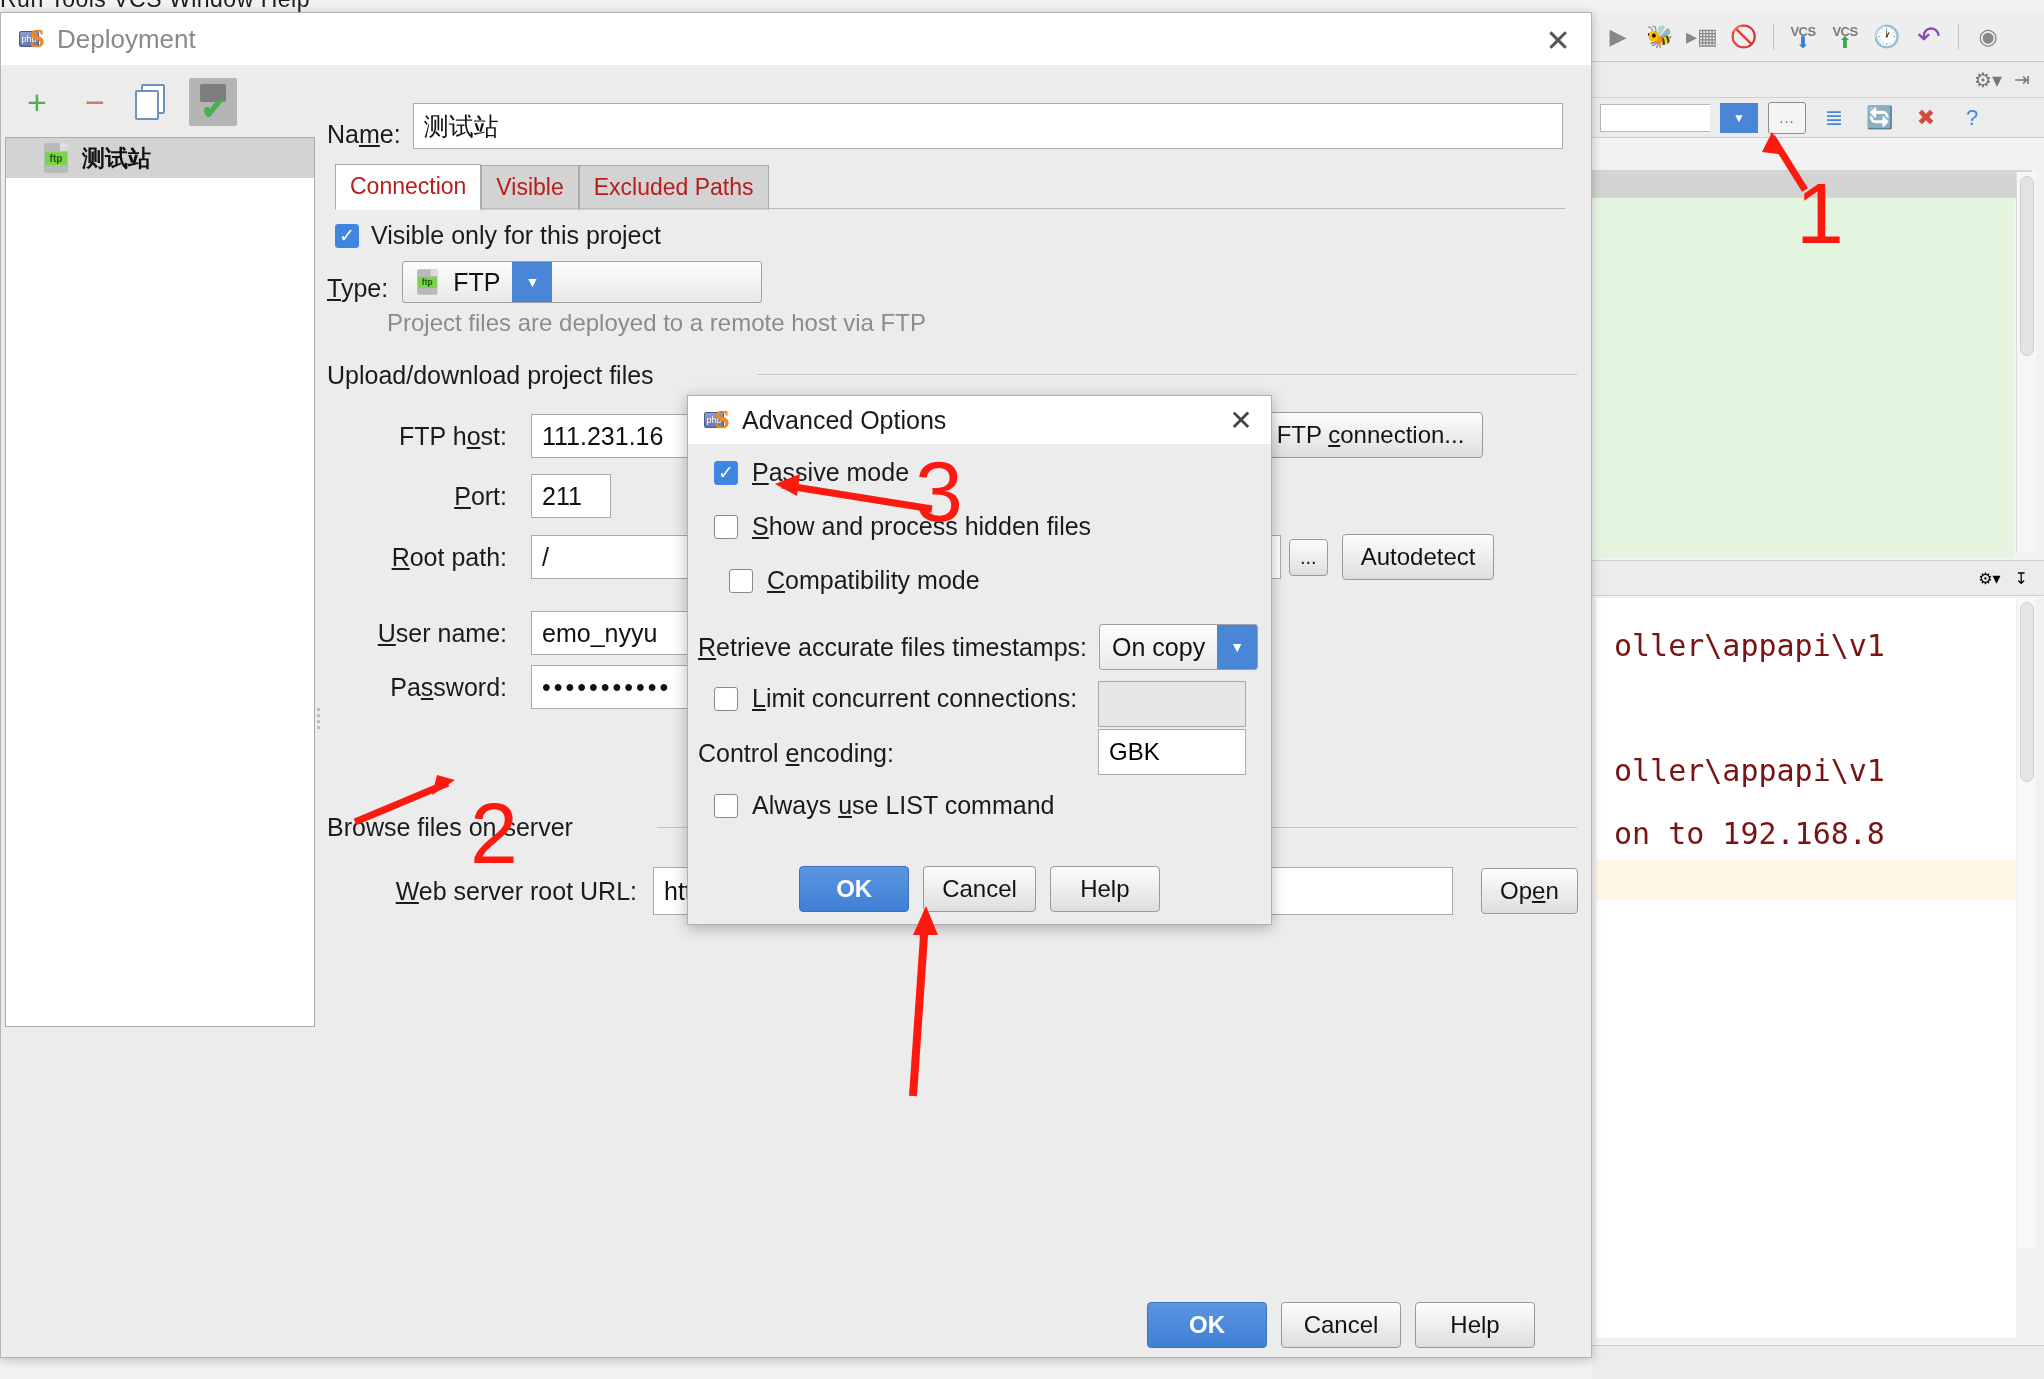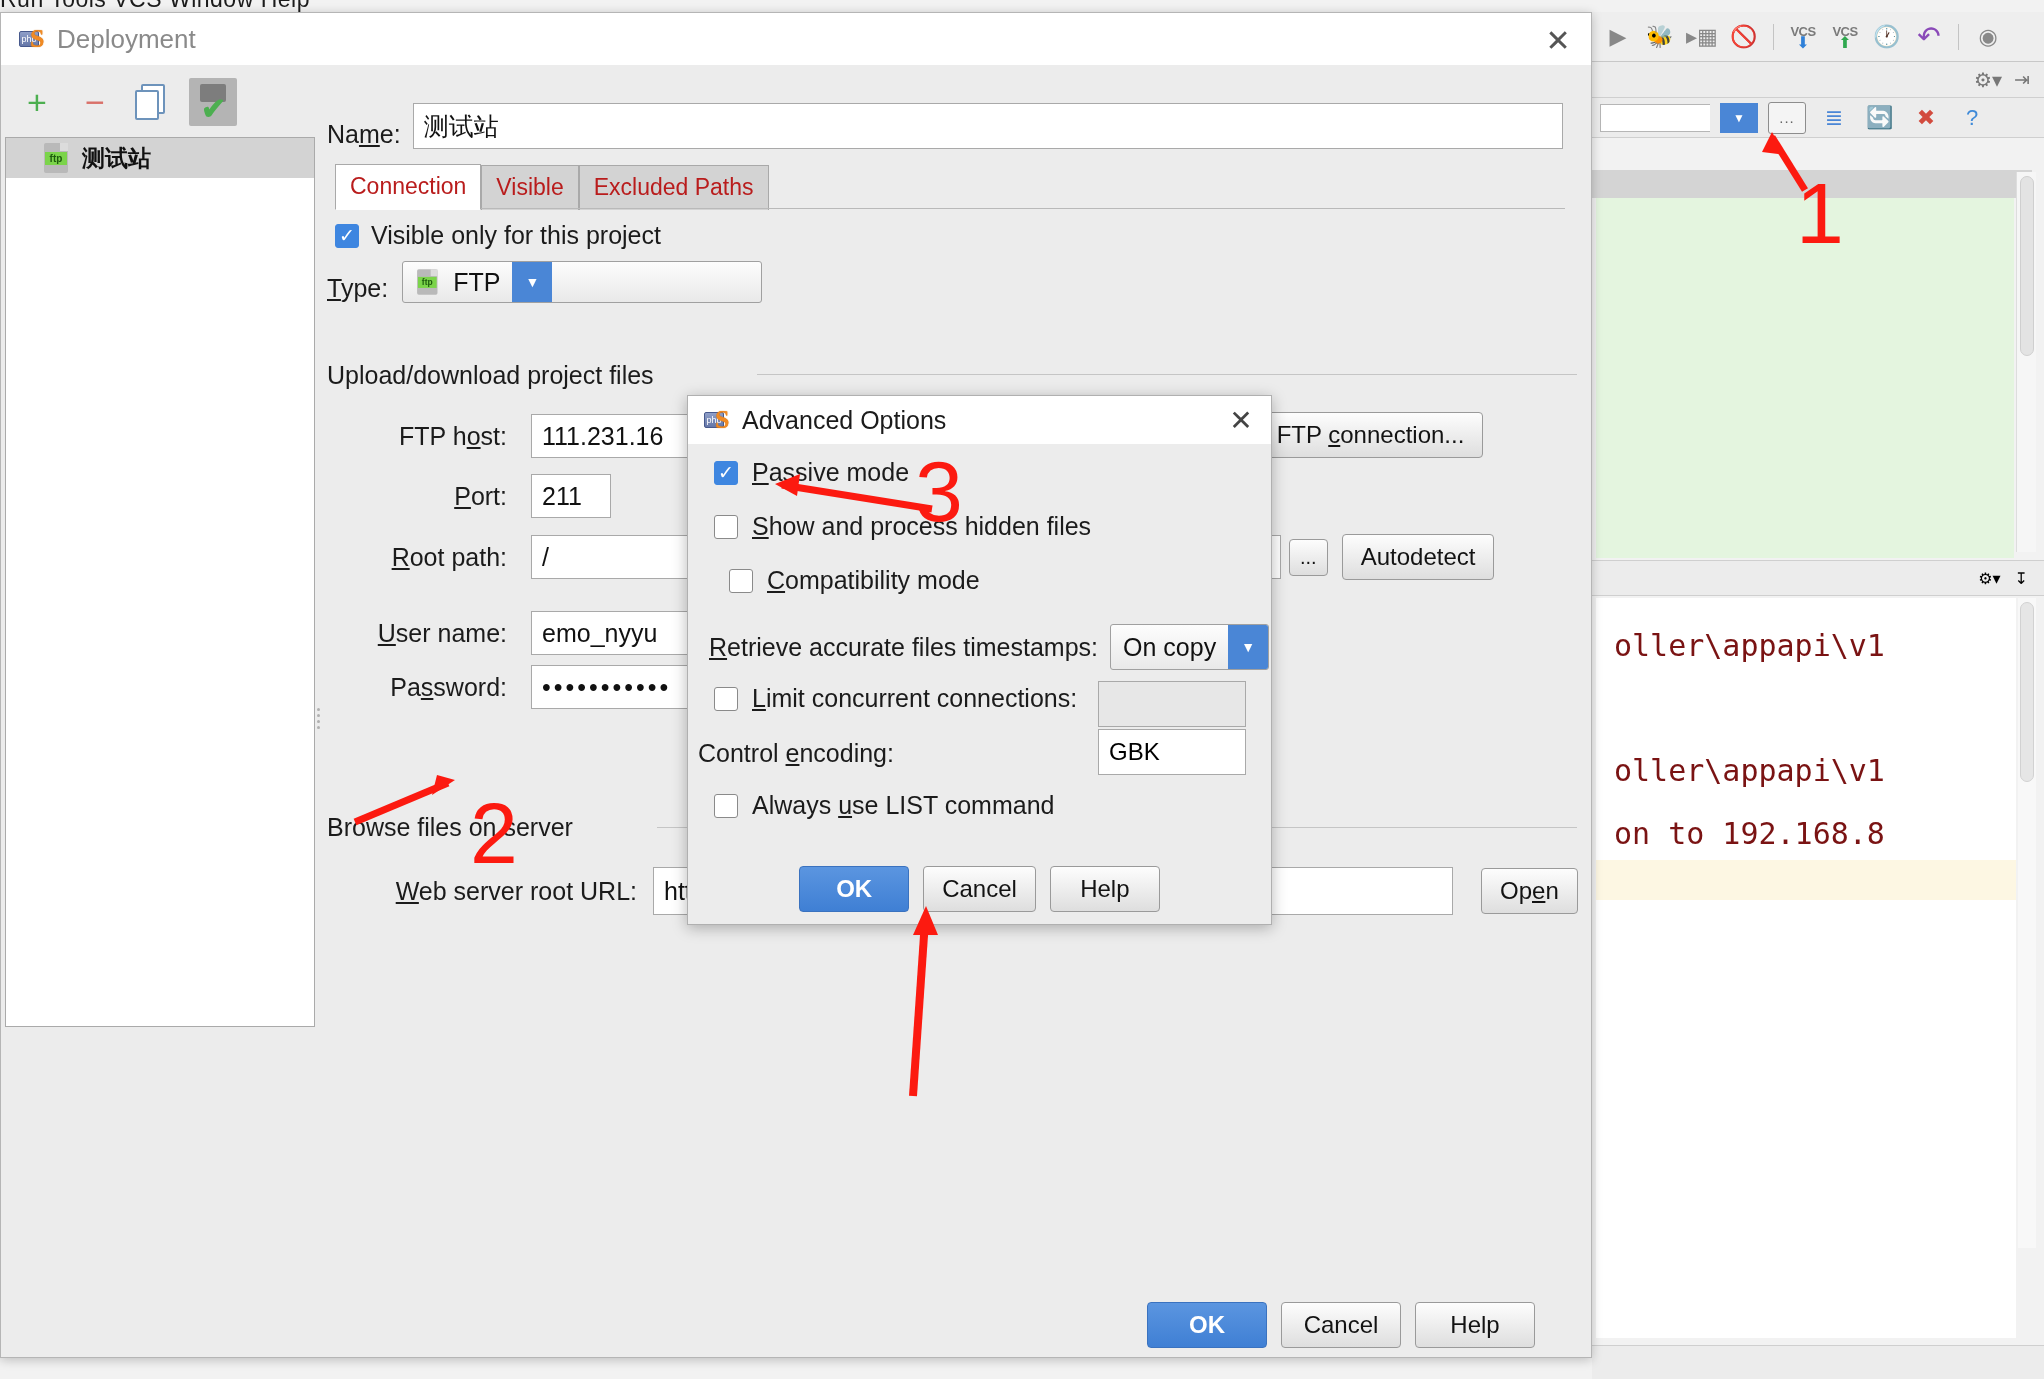--- a/index.html
+++ b/index.html
@@ -370,20 +370,21 @@
                 <span class="doc"></span>
                 <span class="corner"></span>
                 <span class="lbl">ftp</span>
               </span>
               <span>FTP</span>
             </span>
             <span class="arrow">▼</span>
           </span>
         </div>
 
+        <div class="hint">Project files are deployed to a remote host via FTP</div>
 
         <div class="grp-title" style="left: 0px; top: 292px;">Upload/download project files</div>
         <div class="grp-line" style="left: 430px; top: 305px; width: 820px;"></div>
 
         <div class="frow" style="left: 0px; top: 345px;">
           <span class="flabel" style="width: 180px;">FTP h<span class="u">o</span>st:</span>
           <span class="inp" style="margin-left: 24px; width: 530px; height: 44px;">111.231.16</span>
         </div>
 
         <div class="frow" style="left: 0px; top: 405px;">
@@ -450,21 +451,21 @@
       <div class="acheck" style="left: 26px; top: 68px;">
         <span class="chk"></span>
         <span><span class="u">S</span>how and process hidden files</span>
       </div>
 
       <div class="acheck" style="left: 26px; top: 122px; margin-left: 15px;">
         <span class="chk"></span>
         <span><span class="u">C</span>ompatibility mode</span>
       </div>
 
-      <div style="position:absolute; left: 21px; top: 180px; display:flex; align-items:center; gap: 12px;">
+      <div style="position:absolute; left: 10px; top: 180px; display:flex; align-items:center; gap: 12px;">
         <span style="font-size:25px;color:#1b1b1b;"><span class="u">R</span>etrieve accurate files timestamps:</span>
         <span class="combo" style="height: 46px;">
           <span class="val">On copy</span>
           <span class="arrow">▼</span>
         </span>
       </div>
 
       <div class="acheck" style="left: 26px; top: 240px;">
         <span class="chk"></span>
         <span><span class="u">L</span>imit concurrent connections:</span>

